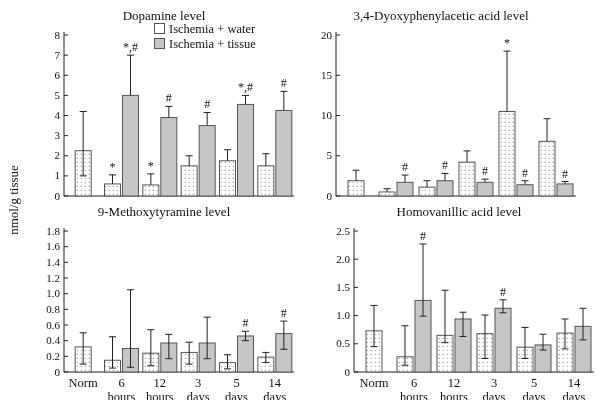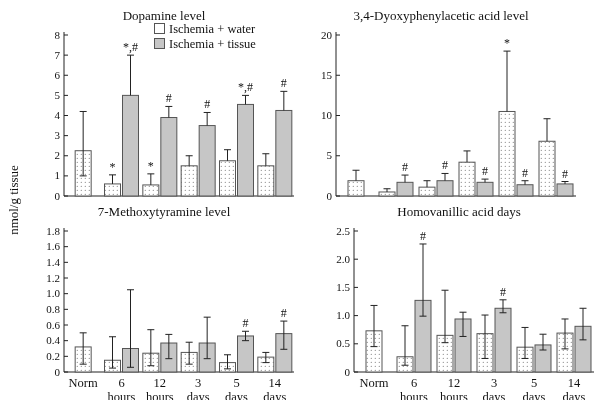--- a/index.html
+++ b/index.html
@@ -180,21 +180,21 @@
         <line x1="247" y1="93.72" x2="247" y2="116.26" stroke="#222222" stroke-width="1"></line>
         <line x1="243.5" y1="93.72" x2="250.5" y2="93.72" stroke="#222222" stroke-width="1"></line>
         <rect x="257" y="158.925" width="16" height="12.074999999999989" fill="#c6c6c6" stroke="#555555" stroke-width="1"></rect>
         <line x1="265" y1="156.51" x2="265" y2="158.925" stroke="#222222" stroke-width="1"></line>
         <line x1="261.5" y1="156.51" x2="268.5" y2="156.51" stroke="#222222" stroke-width="1"></line>
         <text x="265" y="152.51" text-anchor="middle" font-size="12">#</text>
       </svg>
   </div>
 
   <div class="cell" id="chart-2">
-    <div class="chart-title">7-Methoxytyramine level</div>
+    <div class="chart-title">9-Methoxytyramine level</div>
     <svg width="272" height="185">
         <defs>
           <pattern id="dots-2" width="4" height="4" patternUnits="userSpaceOnUse">
             <rect width="4" height="4" fill="#ffffff"></rect>
             <circle cx="1.3" cy="1.3" r="0.65" fill="#8a8a8a"></circle>
           </pattern>
         </defs>
         <line x1="36" y1="7" x2="36" y2="151" stroke="#222222" stroke-width="1"></line>
         <line x1="36" y1="151" x2="266" y2="151" stroke="#222222" stroke-width="1"></line>
         <line x1="36" y1="151" x2="40" y2="151" stroke="#222222" stroke-width="1"></line>
@@ -271,21 +271,21 @@
         <line x1="255.83333333333334" y1="100.08333333333334" x2="255.83333333333334" y2="128.28333333333333" stroke="#222222" stroke-width="1"></line>
         <line x1="252.33333333333334" y1="100.08333333333334" x2="259.33333333333337" y2="100.08333333333334" stroke="#222222" stroke-width="1"></line>
         <line x1="252.33333333333334" y1="128.28333333333333" x2="259.33333333333337" y2="128.28333333333333" stroke="#222222" stroke-width="1"></line>
         <text x="255.83333333333334" y="96.08333333333334" text-anchor="middle" font-size="12">#</text>
         <text x="246.83333333333334" y="166" text-anchor="middle" font-size="12.5">14</text>
         <text x="246.83333333333334" y="180" text-anchor="middle" font-size="12.5">days</text>
       </svg>
   </div>
 
   <div class="cell" id="chart-3">
-    <div class="chart-title">Homovanillic acid days</div>
+    <div class="chart-title">Homovanillic acid level</div>
     <svg width="282" height="185">
         <defs>
           <pattern id="dots-3" width="4" height="4" patternUnits="userSpaceOnUse">
             <rect width="4" height="4" fill="#ffffff"></rect>
             <circle cx="1.3" cy="1.3" r="0.65" fill="#8a8a8a"></circle>
           </pattern>
         </defs>
         <line x1="36" y1="7" x2="36" y2="151" stroke="#222222" stroke-width="1"></line>
         <line x1="36" y1="151" x2="276" y2="151" stroke="#222222" stroke-width="1"></line>
         <line x1="36" y1="151" x2="40" y2="151" stroke="#222222" stroke-width="1"></line>

